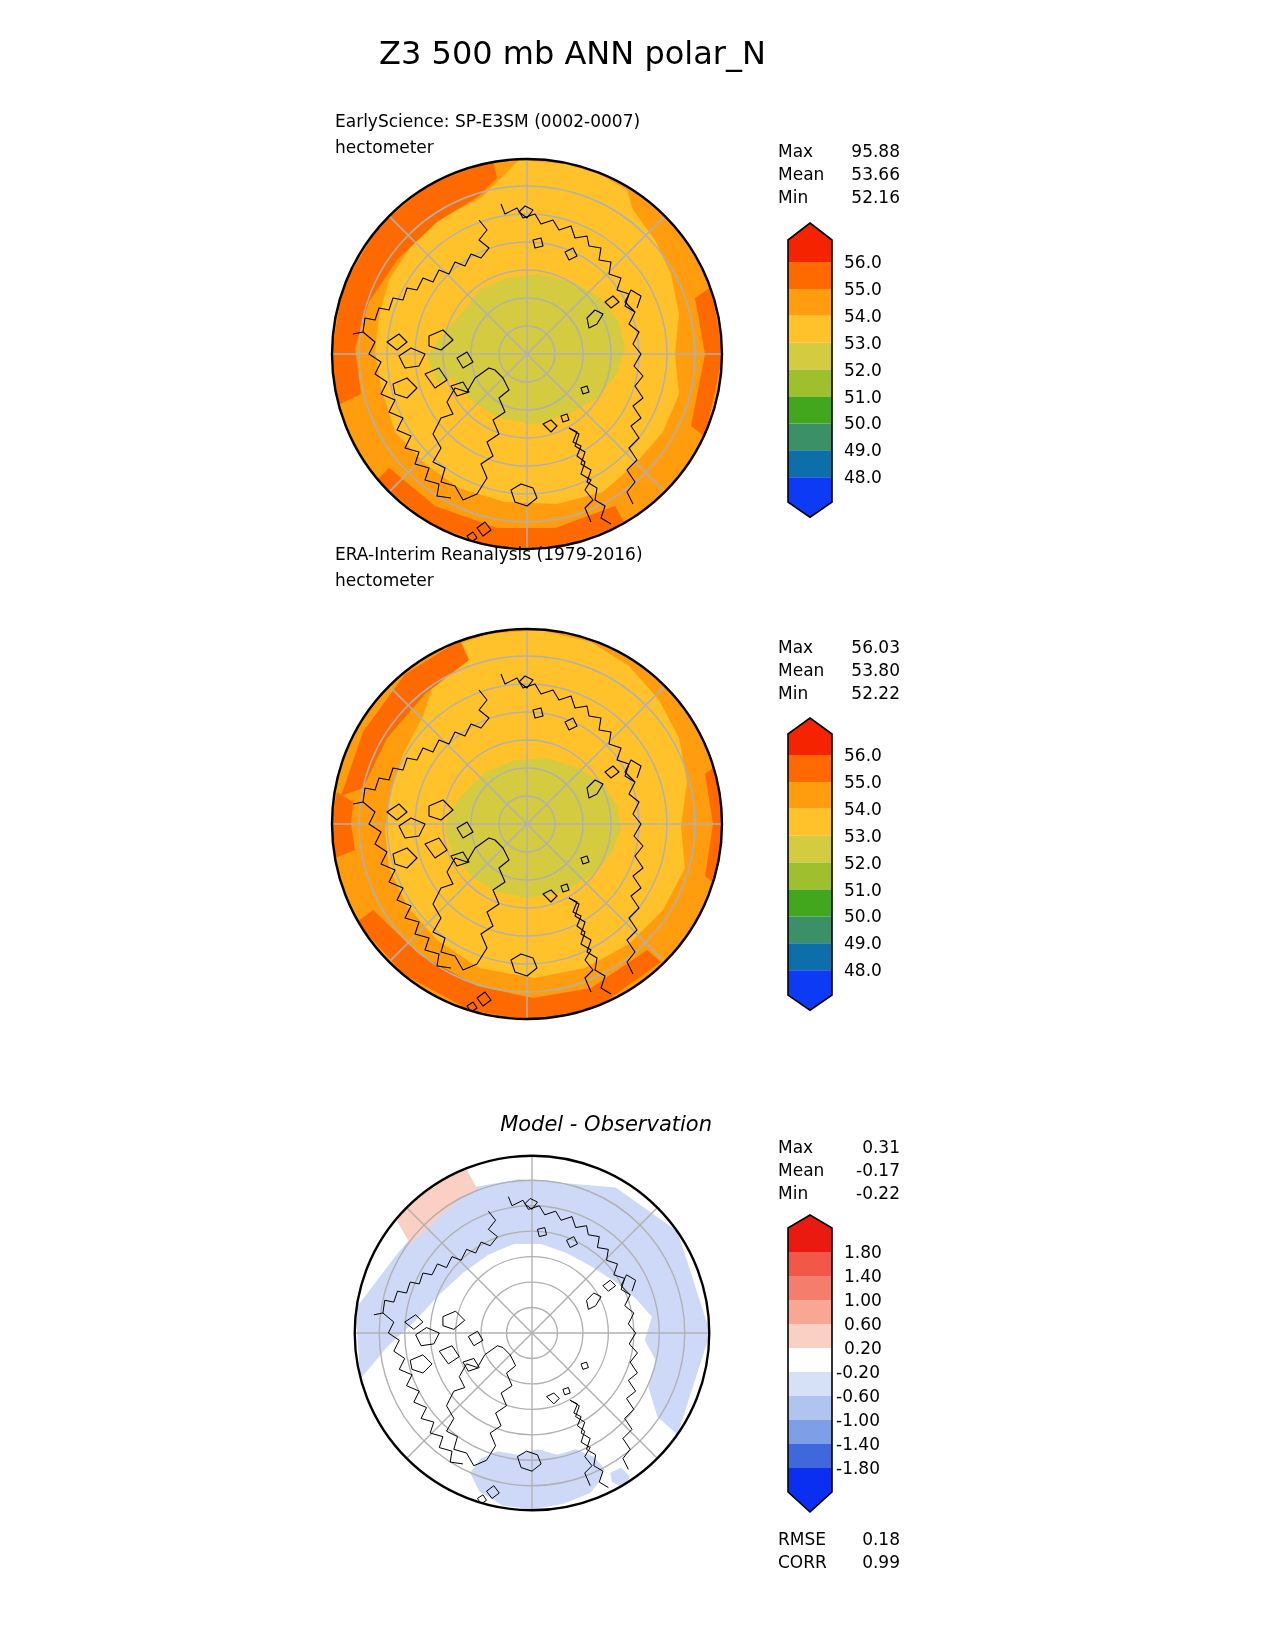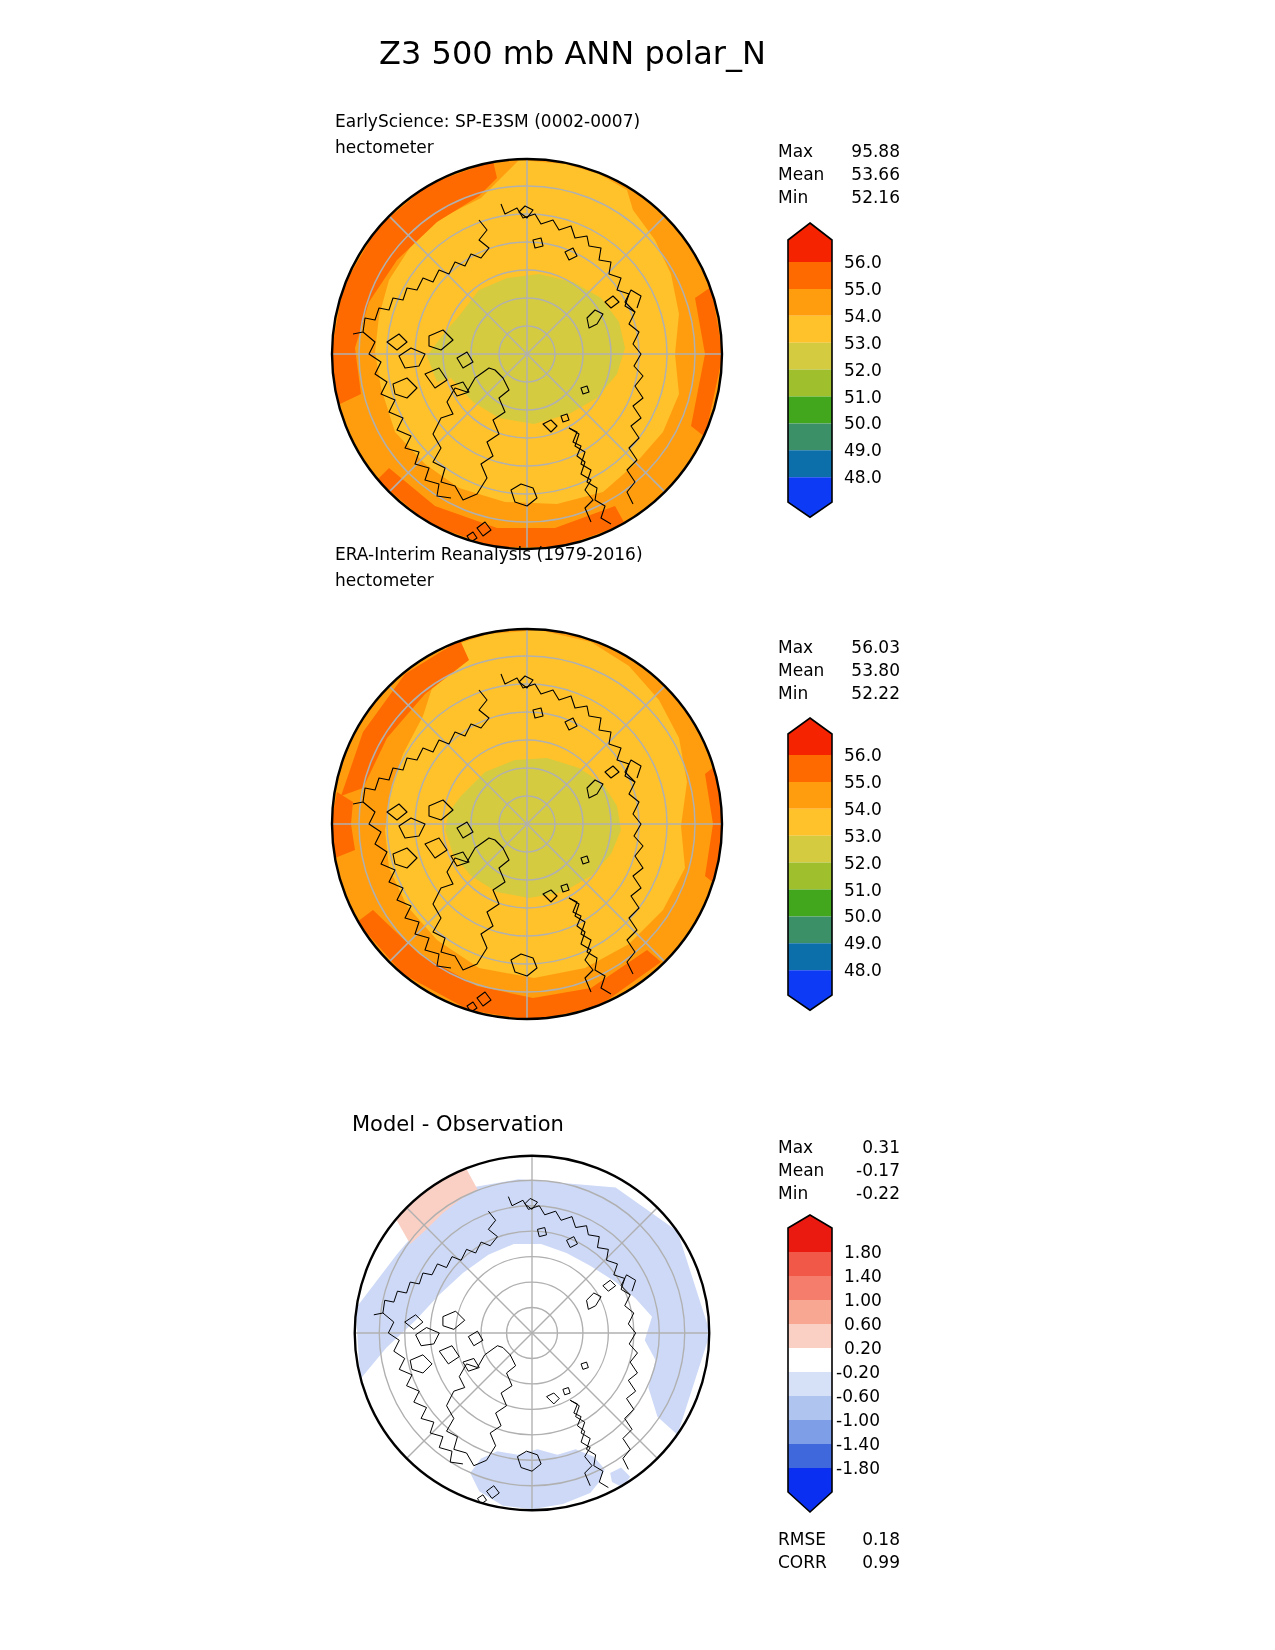--- a/index.html
+++ b/index.html
@@ -1,22 +1,22 @@
 <!DOCTYPE html>
 <html><head>
 <meta charset="utf-8">
 <style>
   html,body{margin:0;padding:0;background:#ffffff;}
   body{width:1275px;height:1650px;position:relative;overflow:hidden;
        font-family:"DejaVu Sans","Liberation Sans",sans-serif;color:#000;}
   .main-title{position:absolute;left:0;top:34px;width:1145px;text-align:center;
               font-size:32px;font-weight:400;}
   .panel-header{position:absolute;left:335px;font-size:17px;line-height:26px;}
-  .panel3-title{position:absolute;left:352px;top:1112px;width:360px;text-align:left;
-                font-size:21px;}
+  .panel3-title{position:absolute;left:352px;top:1112px;width:360px;text-align:right;
+                font-size:21px;font-style:italic;}
   .stats{position:absolute;left:750px;width:122px;font-size:17px;margin-left:28px;}
   .stat-row{display:flex;justify-content:space-between;height:23px;line-height:23px;}
   .map{position:absolute;}
   .cbar{position:absolute;left:786px;}
   .cbtick{font-size:17px;fill:#000;}
 </style>
 </head>
 <body>
 
 <svg width="0" height="0" style="position:absolute" aria-hidden="true">

